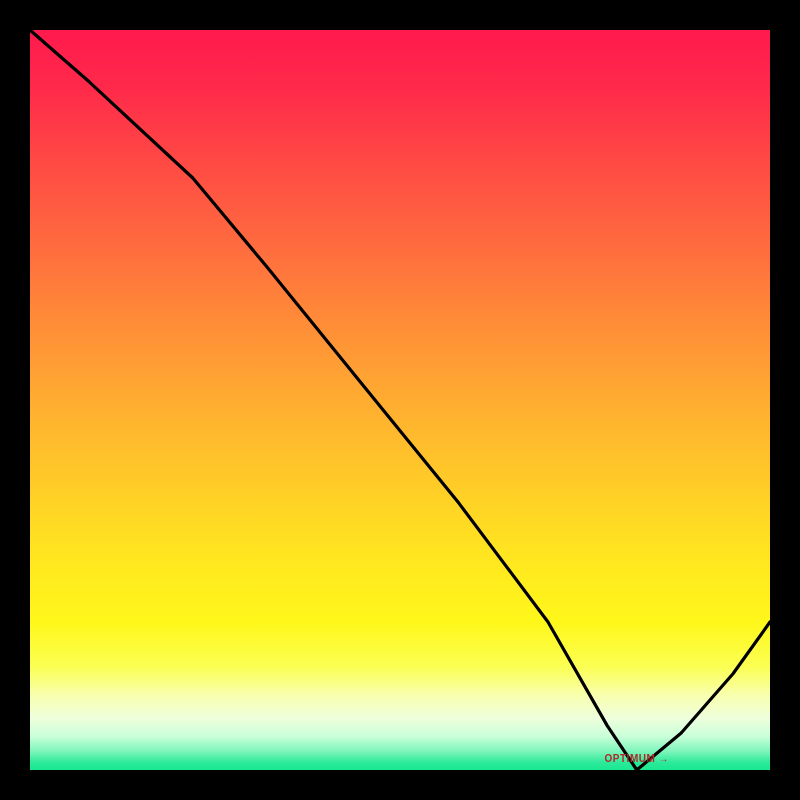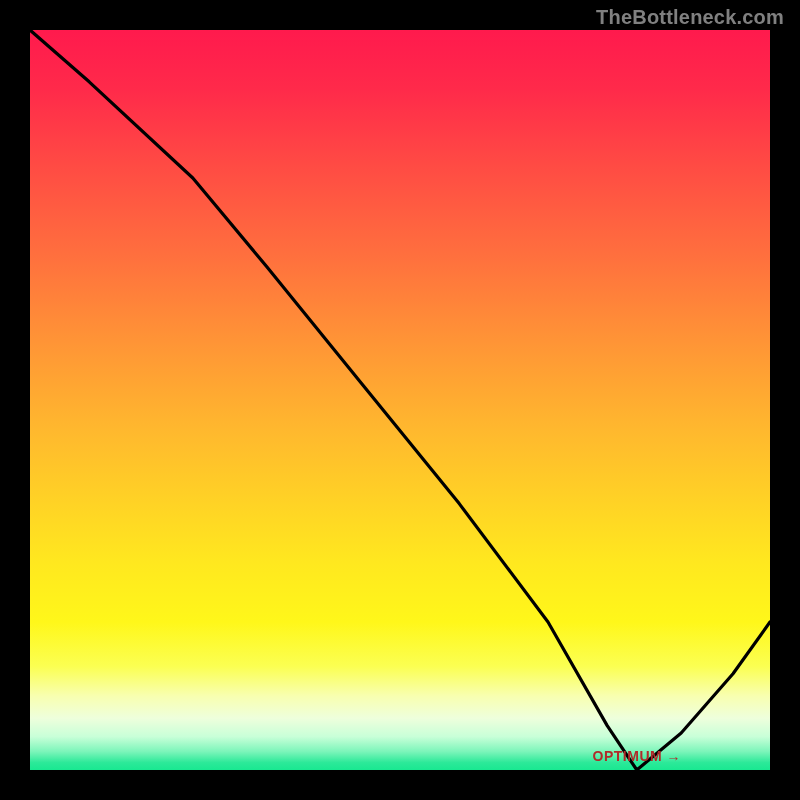--- a/index.html
+++ b/index.html
@@ -59,33 +59,32 @@
   }
   .line-layer {
     position: absolute;
     inset: 0;
   }
   .axis-label {
     position: absolute;
     bottom: 6px;
     left: 72%;
     transform: translateX(-50%);
-    font-size: 14px;
+    font-size: 10px;
     font-weight: 700;
     color: #b02a2a;
     letter-spacing: 0.5px;
     white-space: nowrap;
   }
 </style>
 </head>
 <body>
 
 <div class="stage">
 
-  <div class="watermark">TheBottleneck.com</div>
 
   <div class="plot-area">
     <div class="gradient"></div>
 
     <svg class="line-layer" viewBox="0 0 740 740" preserveAspectRatio="none">
       <polyline id="curve" fill="none" stroke="#000" stroke-width="3.2" stroke-linejoin="round" stroke-linecap="round" points="0.0,0.0 59.2,51.8 162.8,148.0 236.8,236.8 333.0,355.2 429.2,473.6 518.0,592.0 577.2,695.6 606.8,740.0 651.2,703.0 703.0,643.8 740.0,592.0"></polyline>
     </svg>
 
     <div class="axis-label" style="left: 82%;">OPTIMUM →</div>
   </div>

